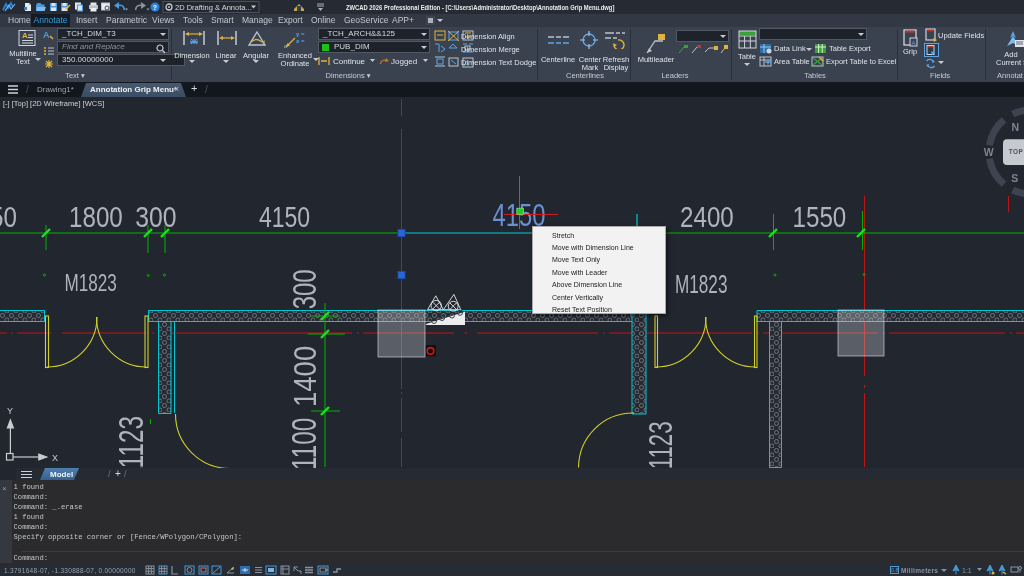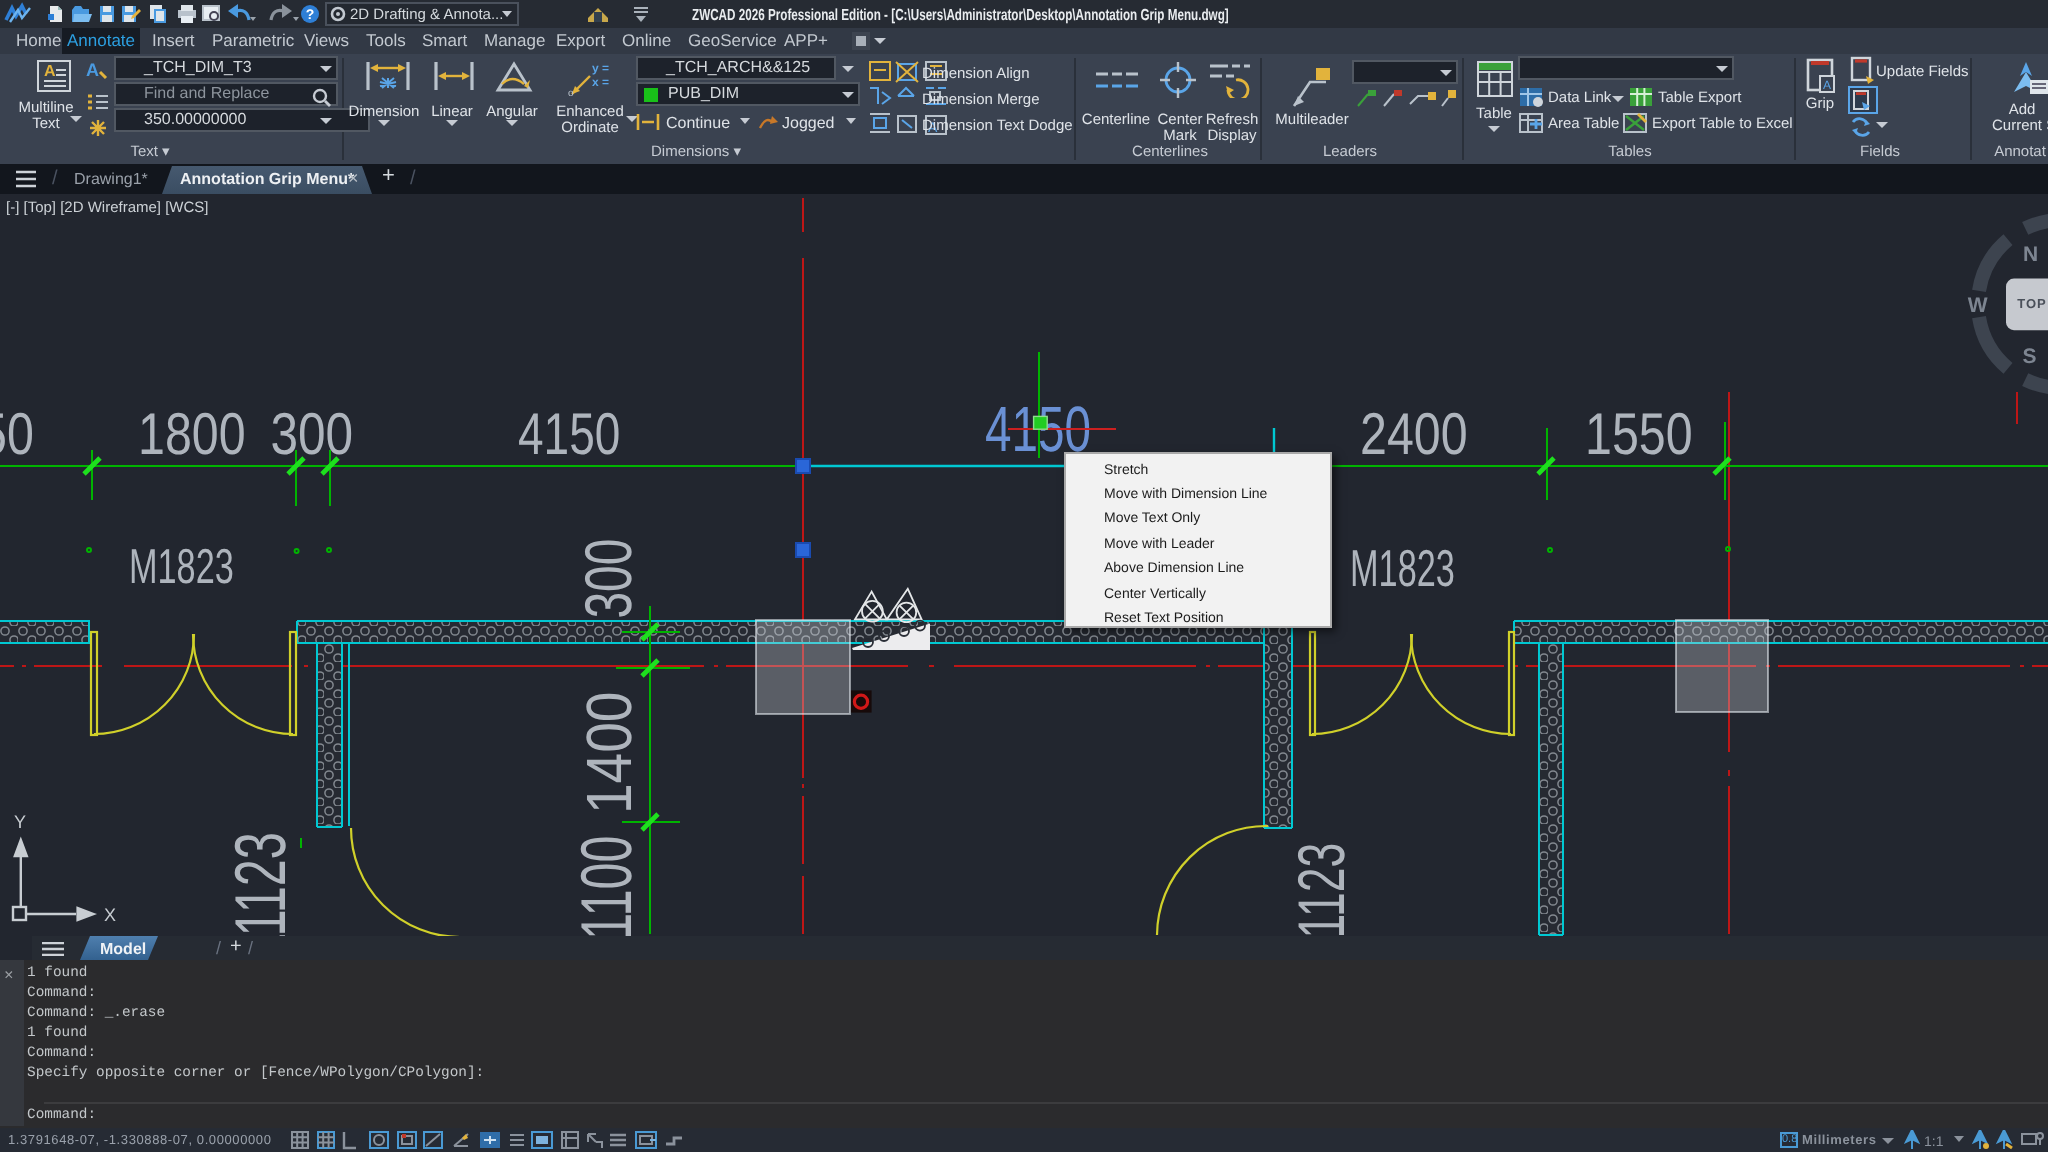--- a/index.html
+++ b/index.html
@@ -7,21 +7,21 @@
 #page{position:relative;width:1024px;height:576px}
 
 #titlebar{position:absolute;left:0;top:0;width:1024px;height:14px;background:#262b33}
 #menurow{position:absolute;left:0;top:14px;width:1024px;height:13px;background:#323945}
 .mi{position:absolute;top:0;height:13px;line-height:13px;font-size:8.5px;color:#c3c9d0;text-align:center}
 
 #ribbon{position:absolute;left:0;top:27px;width:1024px;height:55px;background:#3a4250}
 .rsep{position:absolute;top:2px;width:1px;height:51px;background:#2a303a}
 .rlabel{position:absolute;top:44px;height:9px;line-height:9px;font-size:7.5px;color:#c6cbd3;text-align:center;white-space:nowrap}
 .rbtn{position:absolute;font-size:7.5px;color:#dfe3e8;text-align:center;line-height:8px;white-space:nowrap}
-.rfield{position:absolute;background:#1d222b;border:1px solid #515862;color:#d6dade;font-size:8px;line-height:10px;padding-left:14px;white-space:nowrap}
+.rfield{position:absolute;background:#1d222b;border:1px solid #515862;color:#d6dade;font-size:8px;line-height:10px;padding-left:4px;white-space:nowrap}
 .caret{position:absolute;width:0;height:0;border-left:3px solid transparent;border-right:3px solid transparent;border-top:3px solid #c6cbd3}
 
 #tabstrip{position:absolute;left:0;top:82px;width:1024px;height:15px;background:#12161d}
 
 #canvas{position:absolute;left:0;top:97px;width:1024px;height:371px;background:#22262f}
 
 #modelbar{position:absolute;left:16px;top:468px;width:1013px;height:12px;background:#262b33}
 
 #cmd{position:absolute;left:0;top:480px;width:1024px;height:84px;background:#2b2b2d;font-family:"Liberation Mono",monospace;font-size:7.2px;color:#c3c7ca}
 #cmd .ln{position:absolute;left:13.5px;white-space:pre}
@@ -127,21 +127,21 @@
     <div class="caret" style="left:35px;top:31px"></div>
     <svg class="abs" style="left:43px;top:2px" width="12" height="40" viewBox="0 0 12 40">
       <text x="0" y="9" font-size="9" fill="#4a9ae0" font-weight="bold" font-family="Liberation Sans">A</text>
         <path d="M7 7 l3 3" stroke="#e2b33c" stroke-width="1.5"></path>
       <path d="M1 19 h2 M1 22 h2 M1 25 h2" stroke="#e2b33c" stroke-width="1.5"></path>
         <path d="M5 19 h6 M5 22 h6 M5 25 h6" stroke="#b9c2cb" stroke-width="1"></path>
       <path d="M2 35 l8 0 M6 31 l0 8 M3 32 l6 6 M3 38 l6-6" stroke="#e2b33c" stroke-width="1.2"></path>
     </svg>
     <div class="rfield" style="left:57px;top:1px;width:112px;height:12px">_TCH_DIM_T3</div>
     <div class="caret" style="left:160px;top:6px"></div>
-    <div class="rfield" style="left:57px;top:14px;width:112px;height:12px;color:#8d949d">Find and Replace</div>
+    <div class="rfield" style="left:57px;top:14px;width:112px;height:12px;font-style:italic;color:#8d949d">Find and Replace</div>
     <svg class="abs" style="left:156px;top:17px" width="10" height="10" viewBox="0 0 10 10">
         <circle cx="4" cy="4" r="3" fill="none" stroke="#c6cbd3" stroke-width="1.2"></circle>
         <path d="M6.5 6.5 L9 9" stroke="#c6cbd3" stroke-width="1.4"></path>
       </svg>
     <div class="rfield" style="left:57px;top:27px;width:128px;height:12px">350.00000000</div>
     <div class="caret" style="left:160px;top:32px"></div>
     <div class="rlabel" style="left:55px;width:40px">Text ▾</div>
 
     <svg class="abs" style="left:183px;top:3px" width="22" height="16" viewBox="0 0 22 16">
       <path d="M1 1 v14 M21 1 v14" stroke="#b9c2cb" stroke-width="1.6"></path>
@@ -167,21 +167,21 @@
     <div class="caret" style="left:253px;top:33px"></div>
     <svg class="abs" style="left:284px;top:3px" width="24" height="18" viewBox="0 0 24 18">
       <text x="12" y="6" font-size="6" fill="#5aa5e8" font-weight="bold" font-family="Liberation Sans">y =</text>
       <text x="12" y="13" font-size="6" fill="#5aa5e8" font-weight="bold" font-family="Liberation Sans">x =</text>
       <path d="M2 17 L11 8" stroke="#e2b33c" stroke-width="1.2"></path>
         <path d="M2 17 l1.5-4 2.5 2.5 z" fill="#e2b33c"></path>
       <text x="0" y="18" font-size="5" fill="#b9c2cb" font-family="Liberation Sans">o</text>
     </svg>
     <div class="rbtn" style="left:272px;top:24.5px;width:46px">Enhanced<br>Ordinate</div>
     <div class="caret" style="left:313px;top:31px"></div>
-    <div class="rfield" style="left:318px;top:1px;width:100px;height:12px">_TCH_ARCH&amp;&amp;125</div>
+    <div class="rfield" style="left:318px;top:1px;width:112px;height:12px">_TCH_ARCH&amp;&amp;125</div>
     <div class="caret" style="left:421px;top:6px"></div>
     <div class="rfield" style="left:318px;top:14px;width:112px;height:12px;padding-left:15px">PUB_DIM</div>
     <div class="abs" style="left:322px;top:17px;width:7px;height:7px;background:#19c119"></div>
     <div class="caret" style="left:421px;top:19px"></div>
     <svg class="abs" style="left:318px;top:28px" width="115" height="12" viewBox="0 0 115 12">
       <path d="M1 2 v8 M11 2 v8 M3 6 h6" stroke="#e2b33c" stroke-width="1.3"></path>
       <text x="15" y="9" font-size="8" fill="#dfe3e8" font-family="Liberation Sans">Continue</text>
       <path d="M52 4 l5 0 -2.5 3 z" fill="#c6cbd3"></path>
       <path d="M62 9 q3-6 6-3" fill="none" stroke="#c87828" stroke-width="1.2"></path>
         <path d="M68 3 l3 3 -4 1 z" fill="#c87828"></path>

